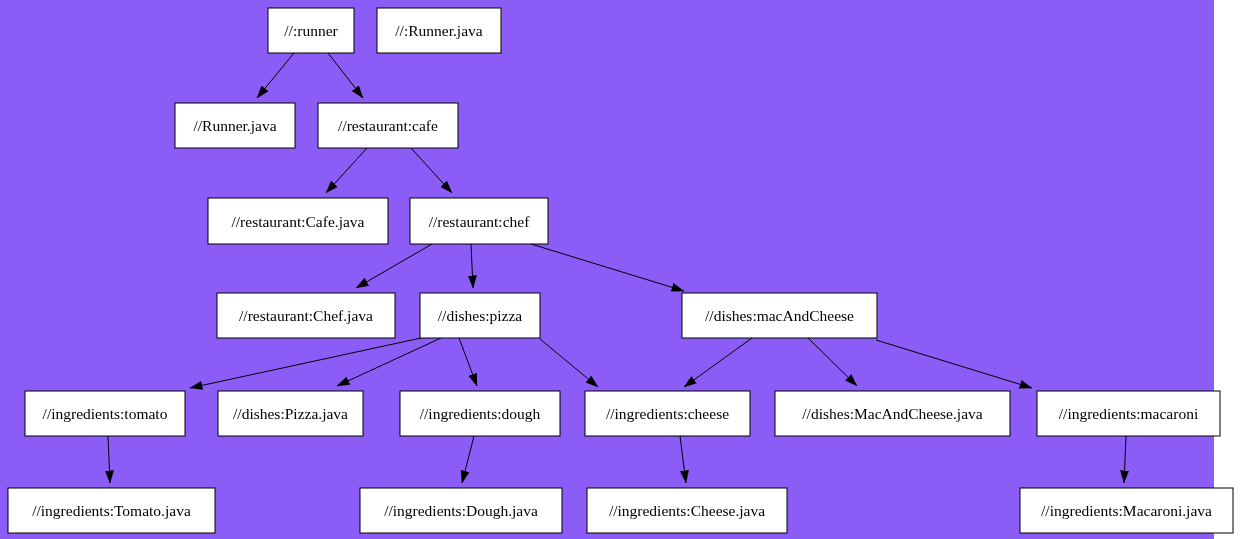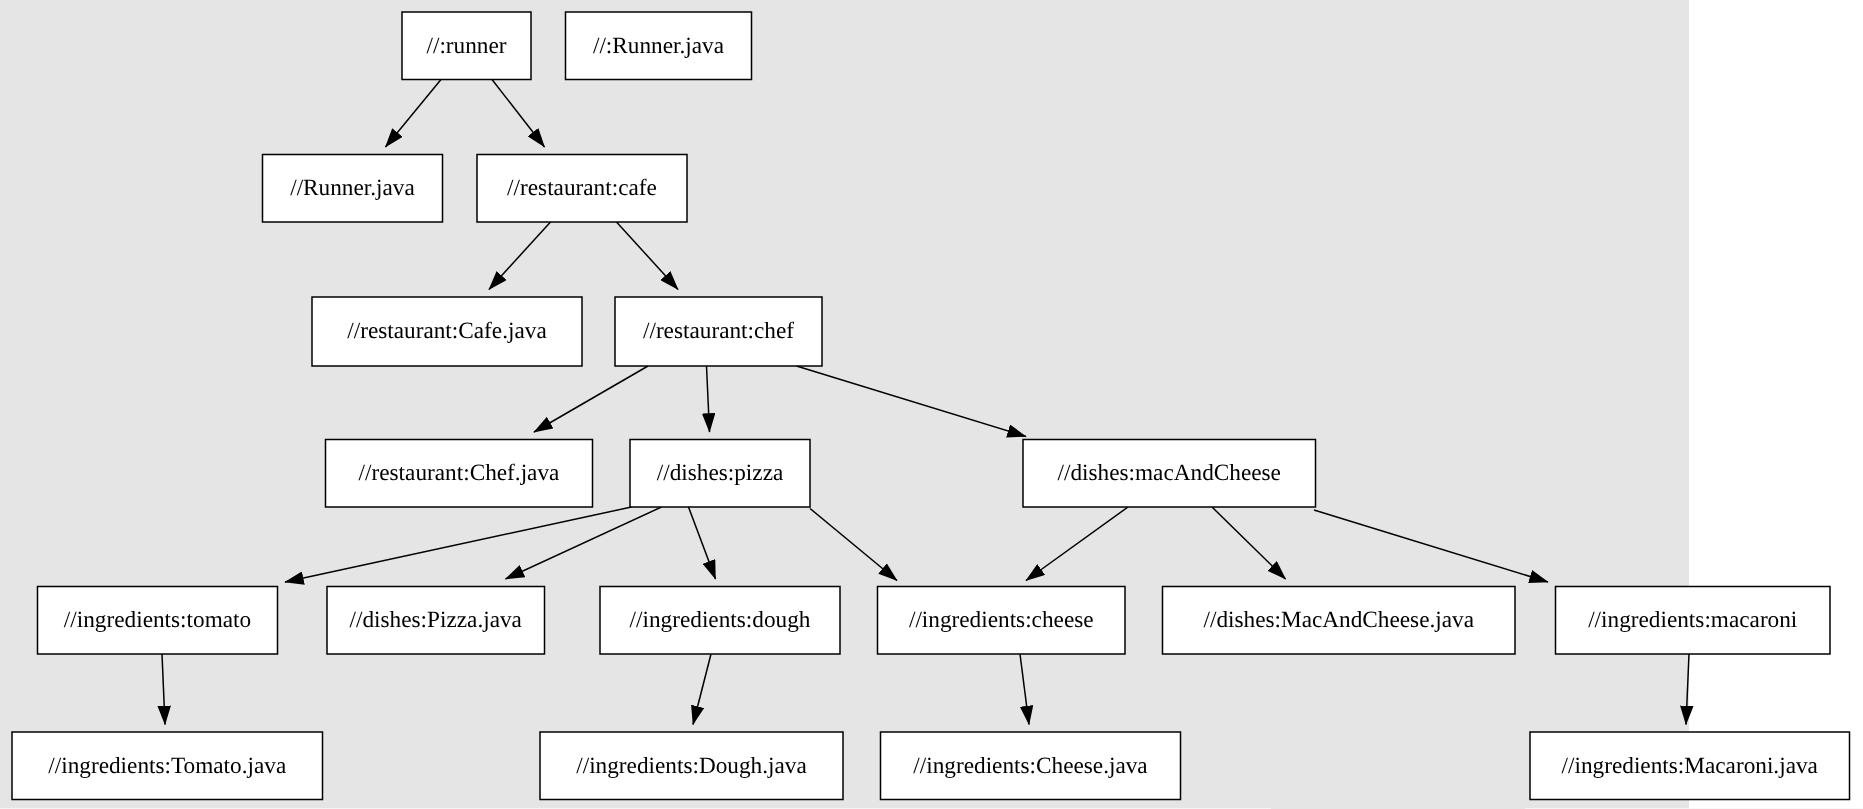--- a/index.html
+++ b/index.html
@@ -4,23 +4,23 @@
 <style>
   html, body {
     margin: 0;
     padding: 0;
     background: #ffffff;
     width: 1242px;
     height: 539px;
     overflow: hidden;
   }
   .graph-wrap {
-    width: 1126px;
+    width: 1214px;
     height: 539px;
-    background: #e5e5e5;
+    background: #8b5cf6;
   }
   svg {
     display: block;
     font-family: "Liberation Serif", "DejaVu Serif", serif;
   }
   .node-rect {
     fill: #ffffff;
     stroke: #000000;
     stroke-width: 1px;
   }

